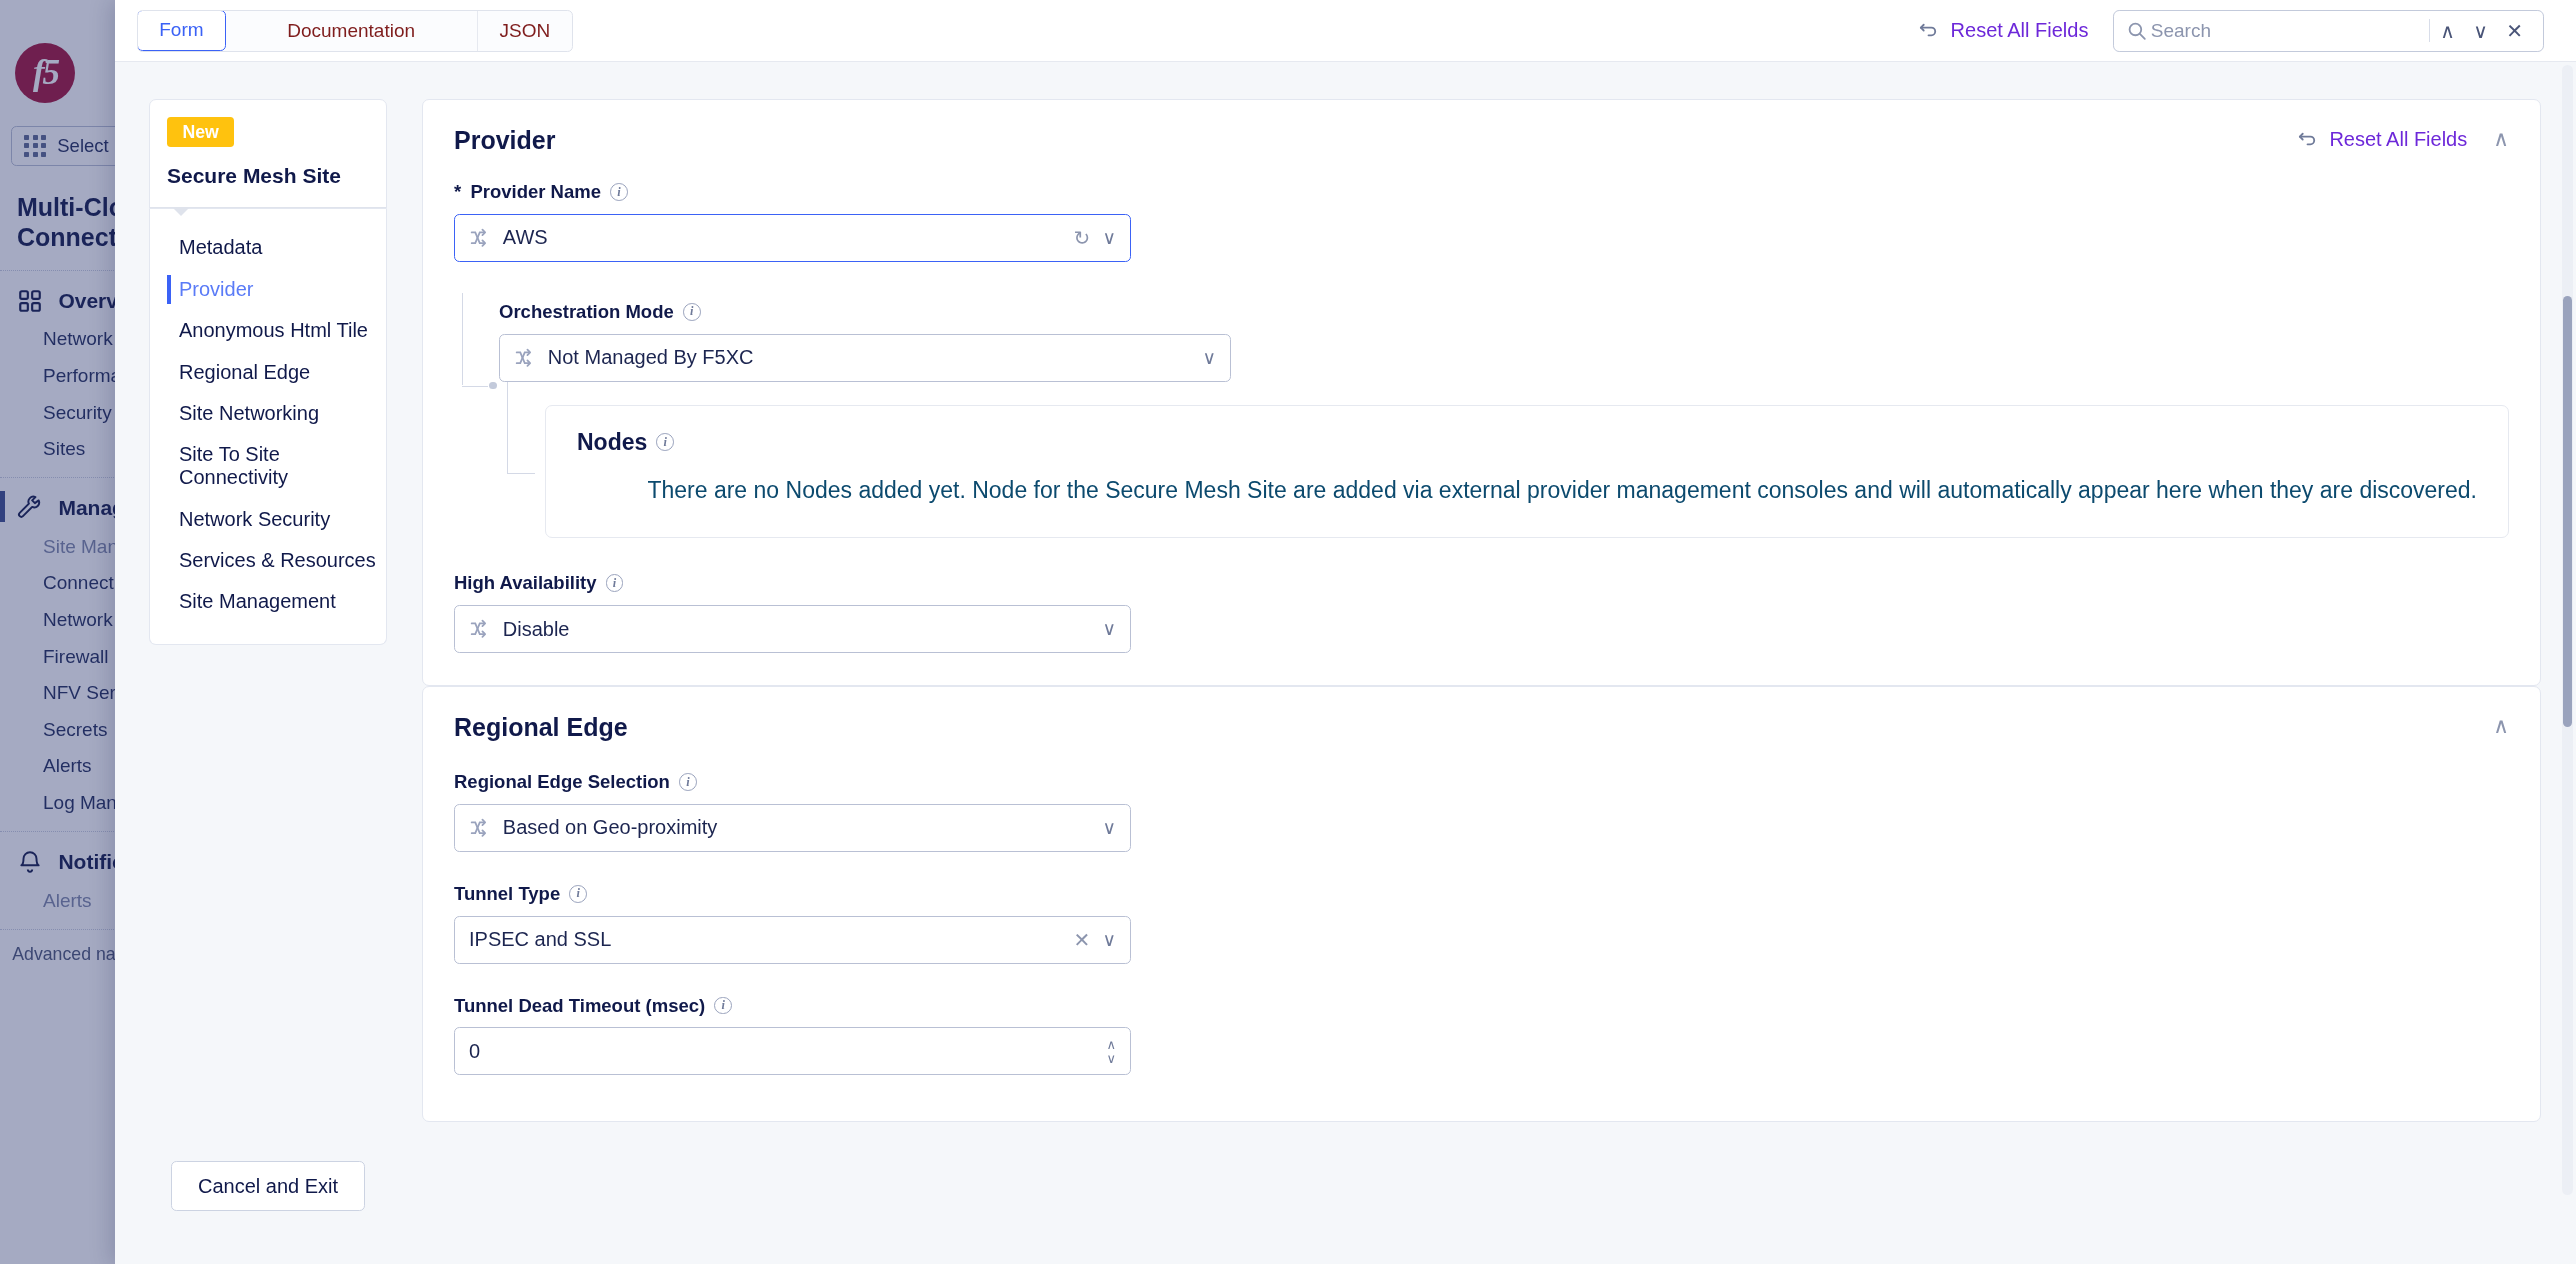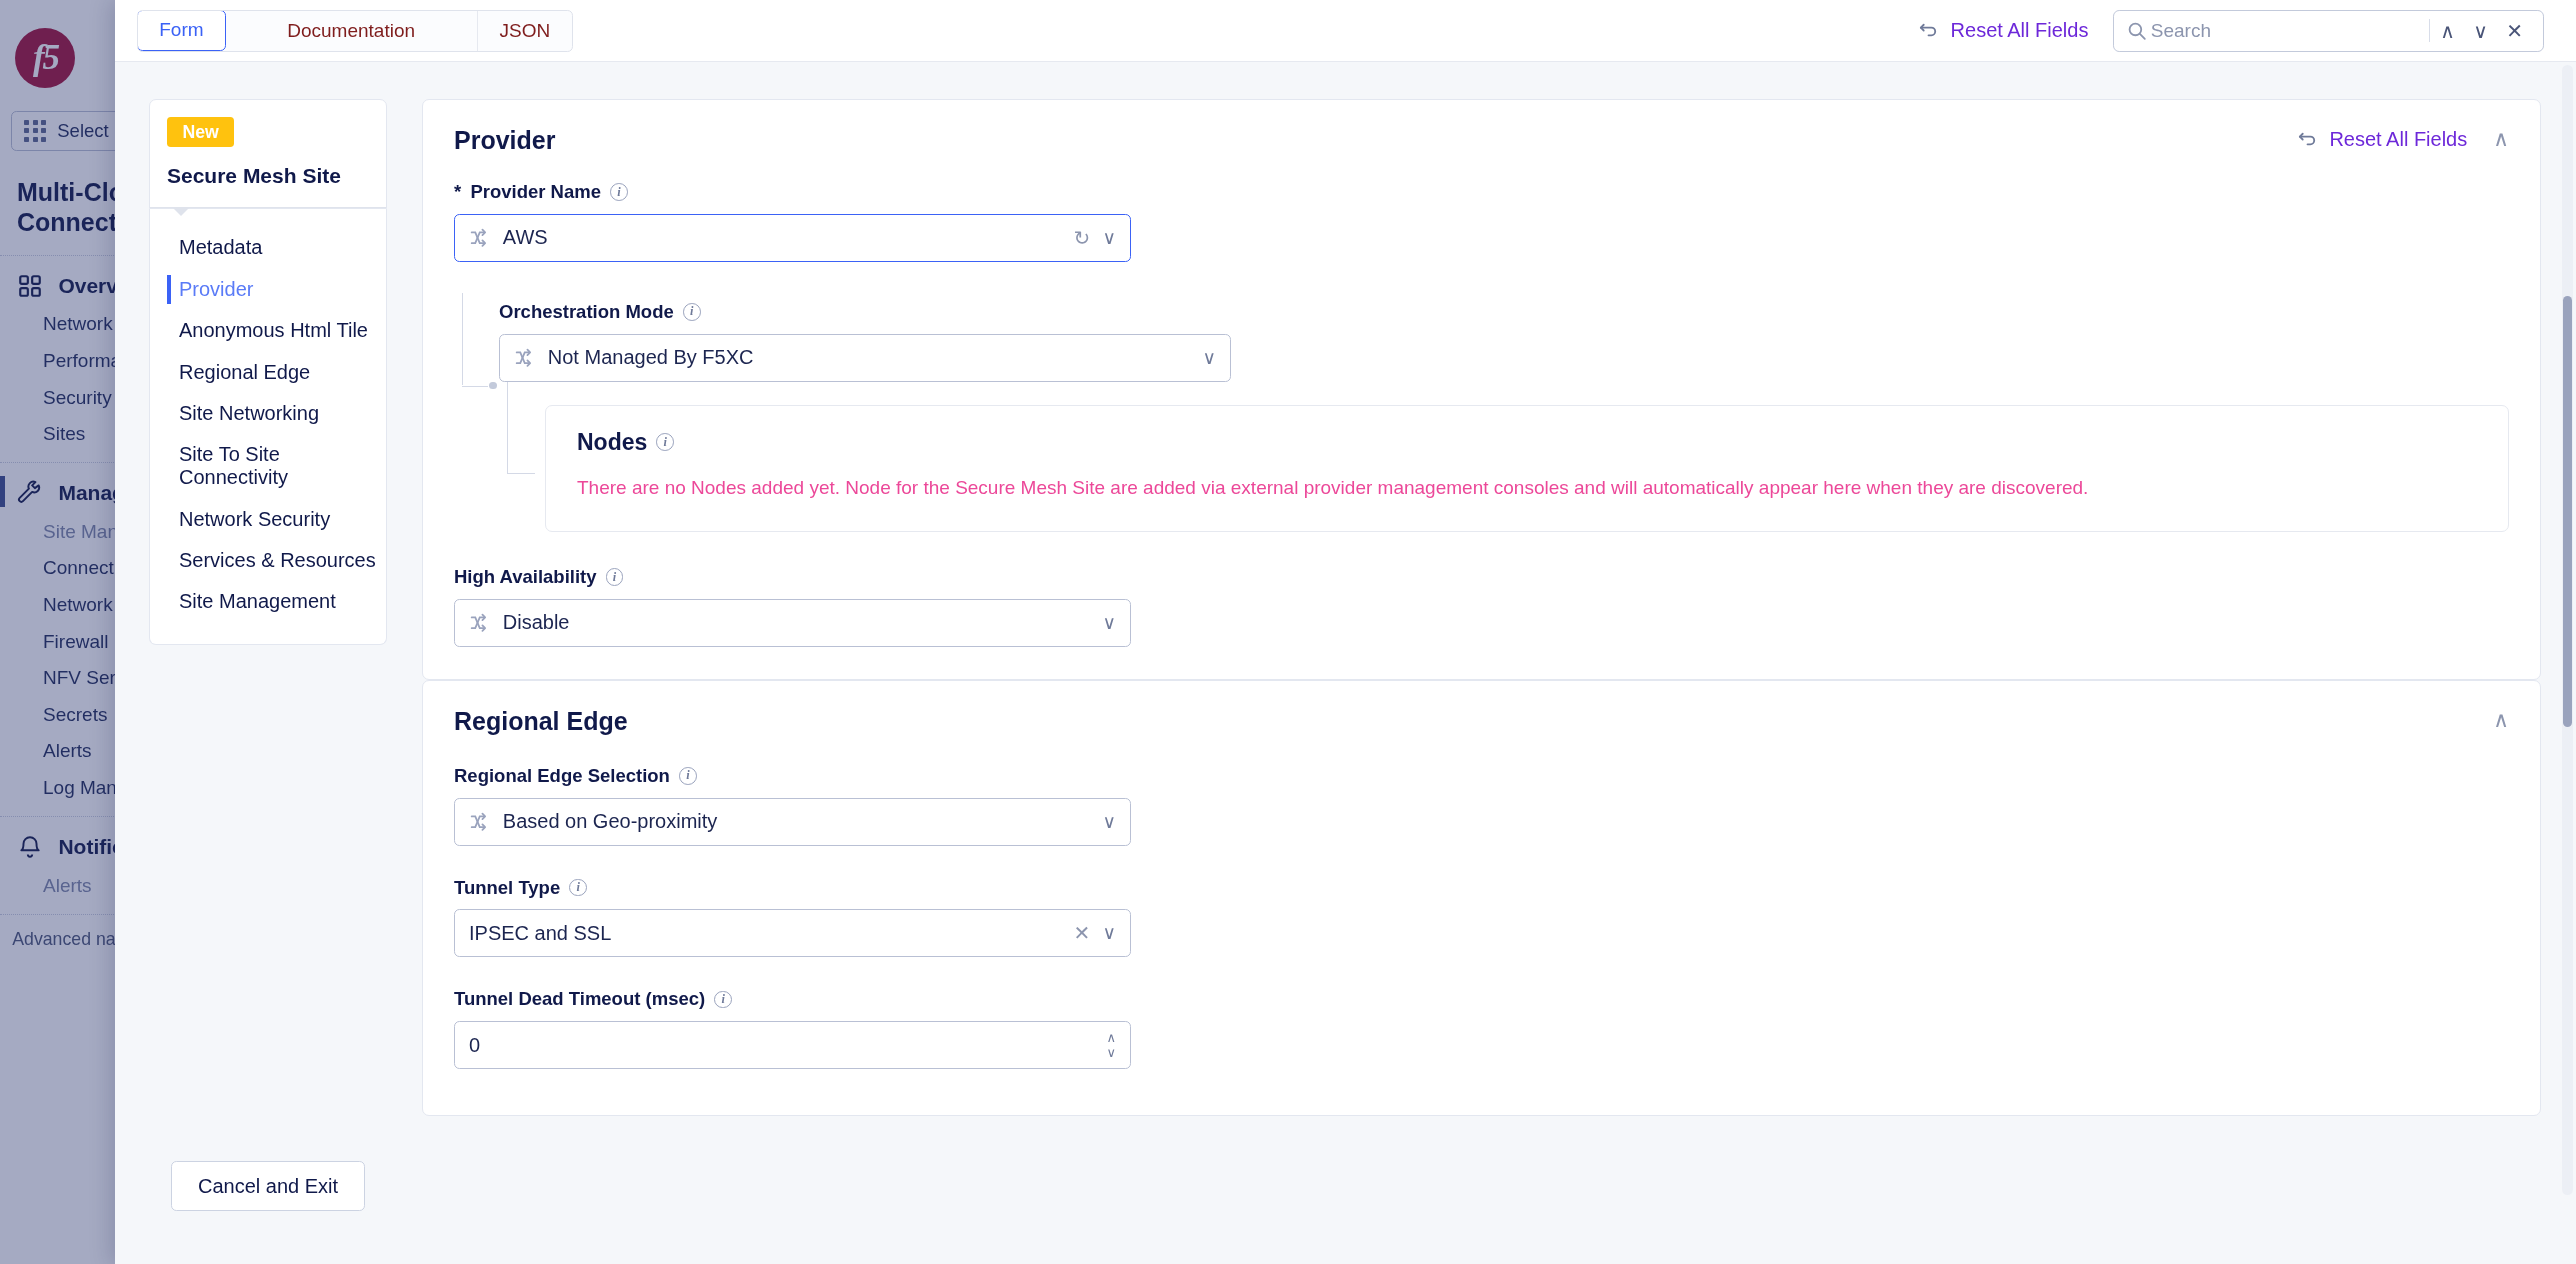--- a/index.html
+++ b/index.html
@@ -12,21 +12,21 @@
 
   
   #bg-app {
     position: absolute; inset: 0;
     background: #ffffff;
   }
   #bg-sidebar {
     position: absolute; left: 0; top: 0;
     width: 154px; height: 1134px;
     background: #ffffff;
-    padding-top: 17px;
+    padding-top: 32px;
   }
   .bg-logo {
     width: 60px; height: 60px;
     margin: 10.8px 0 0 15.4px;
     border-radius: 50%;
     background: #a3113a;
     position: relative;
     display: flex; align-items: center; justify-content: center;
     color: #fff; font-size: 35px; font-weight: bold;
     font-family: "Liberation Serif", serif;
@@ -231,21 +231,21 @@
 
   .nodes-card {
     border: 0.8px solid #e6e9f0; border-radius: 7px;
     background: #fff; padding: 23px 31px 29px 31px;
   }
   .nodes-title {
     display: flex; align-items: center; gap: 9.2px;
     font-size: 23px; font-weight: bold; color: #10194a; margin-bottom: 17px;
   }
   .nodes-text {
-    font-size: 19px; color: #ec4899; line-height: 1.55; text-align: left;
+    font-size: 23px; color: #0c4a6e; line-height: 1.55; text-align: right;
   }
 
   .optional-note {
     font-size: 19px; color: #1c2550; margin: 26px 0 26px 1.5px;
   }
 </style>
 </head>
 <body>
 
 <div id="bg-app">

